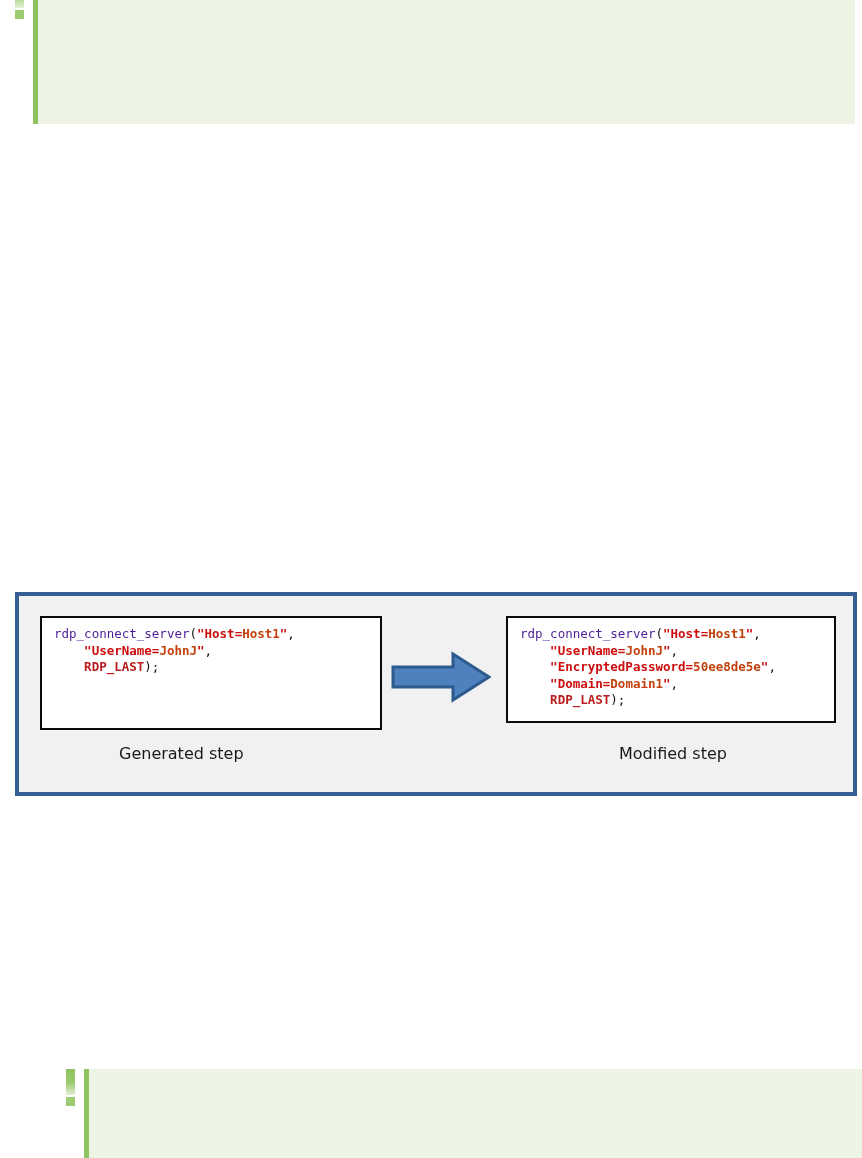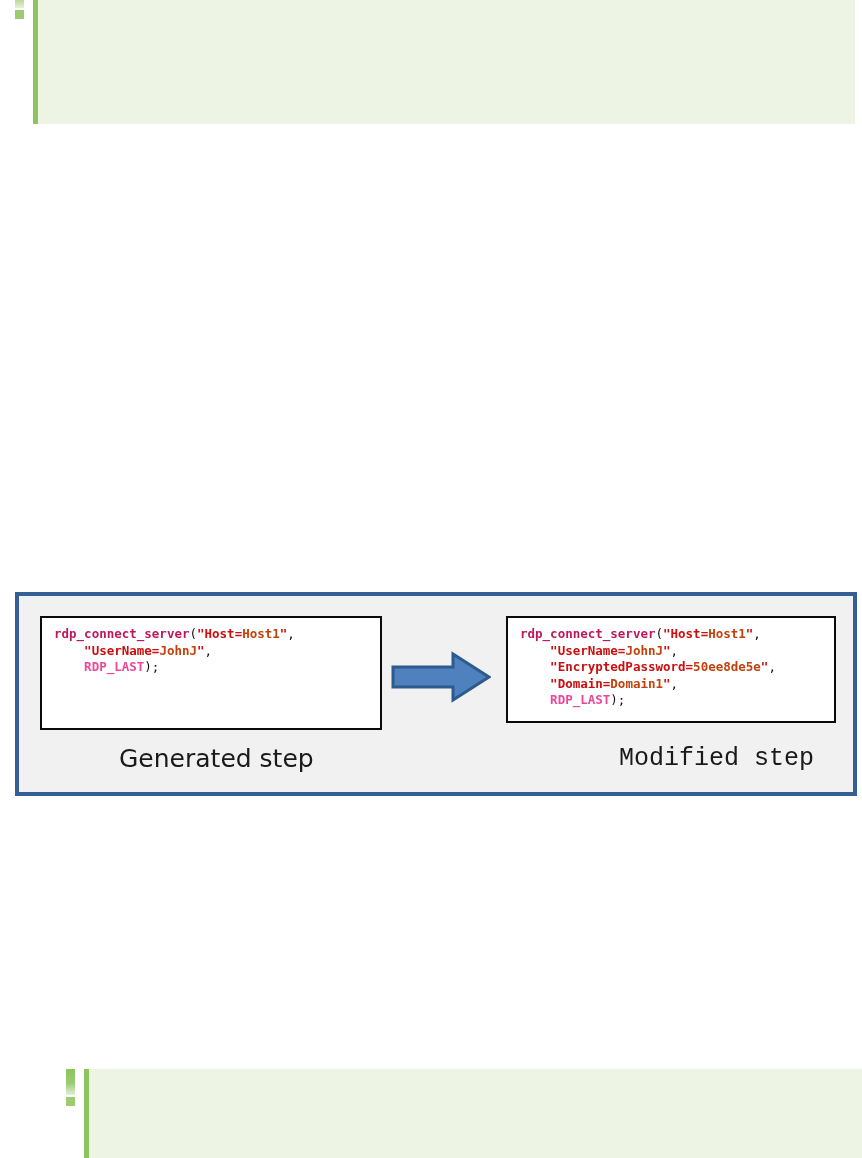--- a/index.html
+++ b/index.html
@@ -108,44 +108,44 @@
   }
 
   .code-line {
     font-family: "DejaVu Sans Mono", "Liberation Mono", monospace;
     font-size: 12.5px;
     line-height: 16.5px;
     white-space: pre;
     color: #111111;
     font-weight: bold;
   }
-  .tok-fn    { color: #be185d; font-weight: bold; }
+  .tok-fn    { color: #4c1d95; font-weight: normal; }
   .tok-punct { color: #111111; font-weight: normal; }
   .tok-str   { color: #CC0E0E; }
   .tok-val   { color: #c2410c; }
-  .tok-const { color: #ec4899; }
+  .tok-const { color: #b91c1c; }
 
   
   #arrow {
     position: absolute;
     left: 372px;
     top: 55px;
     width: 100px;
     height: 52px;
   }
 
   .caption {
     position: absolute;
     font-family: "DejaVu Sans", sans-serif;
-    font-size: 25px;
+    font-size: 16px;
     color: #1A1A1A;
     white-space: nowrap;
   }
   #caption-generated { left: 100px; top: 148px; }
-  #caption-modified  { left: 600px; top: 148px; font-family: Liberation Mono, monospace; }
+  #caption-modified  { left: 600px; top: 148px; }
 </style>
 </head>
 <body>
 
 <div class="note" id="note-top">
   <div class="note-icon">
     <div class="bang-stem"></div>
     <div class="bang-dot"></div>
   </div>
   <div class="note-bar"></div>

